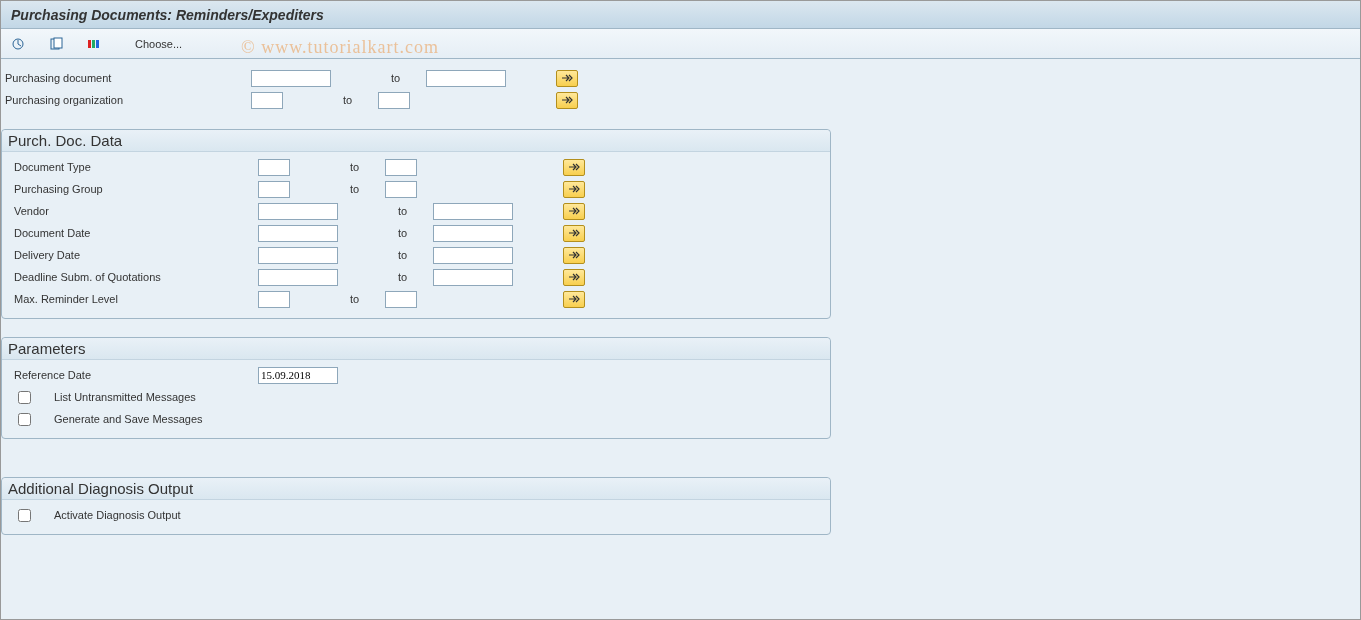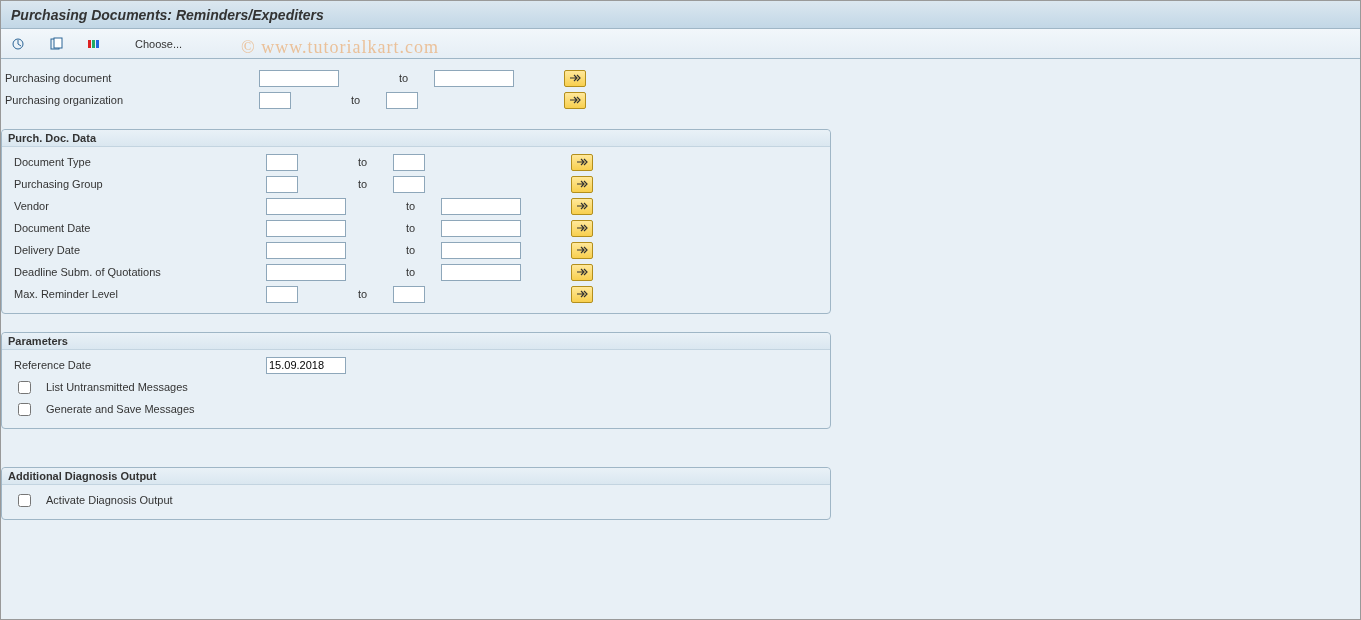--- a/index.html
+++ b/index.html
@@ -67,21 +67,21 @@
   }
   .selection-row {
     display: flex;
     align-items: center;
     height: 22px;
   }
   .selection-row .label {
     width: 250px;
     padding: 0 4px;
   }
-  .selection-row .from-input { margin-left: 8px; }
+  .selection-row .from-input { margin-left: 0; font-family: Liberation Serif, serif; }
   .selection-row .to-label {
     width: 35px;
     text-align: left;
     margin-left: 60px;
   }
   .input-sm { width: 32px; }
   .input-md { width: 80px; }
   .input-lg { width: 100px; }
   input[type=text] {
     height: 17px;
@@ -103,37 +103,36 @@
   
   .group {
     border: 1px solid #9fb6c6;
     border-radius: 4px;
     margin-top: 18px;
     background: #e8f0f6;
     width: 830px;
   }
   .group-title {
     padding: 2px 6px;
-    font-size: 11px;
+    font-size: 15px;
     color: #333;
     background: linear-gradient(#e9f1f7,#dae7f0);
     border-bottom: 1px solid #c3d4e0;
     border-radius: 4px 4px 0 0;
-    font-weight: bold;
   }
   .group-body {
     padding: 4px 6px 8px 6px;
   }
   .group-body .selection-row .label { padding-left: 6px; }
   .checkbox-row {
     display: flex;
     align-items: center;
     height: 22px;
     padding-left: 6px;
-    gap: 12px;
+    gap: 20px;
   }
   .checkbox-row input[type=checkbox] {
     width: 13px; height: 13px;
   }
 </style>
 </head>
 <body>
 
 <div class="app-frame">
   <div class="title-bar">

